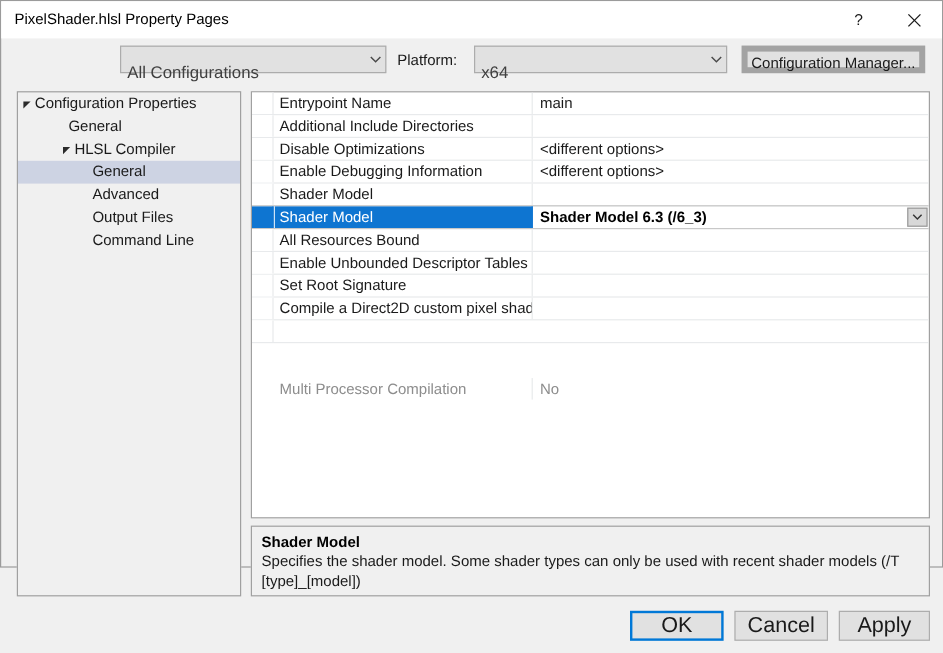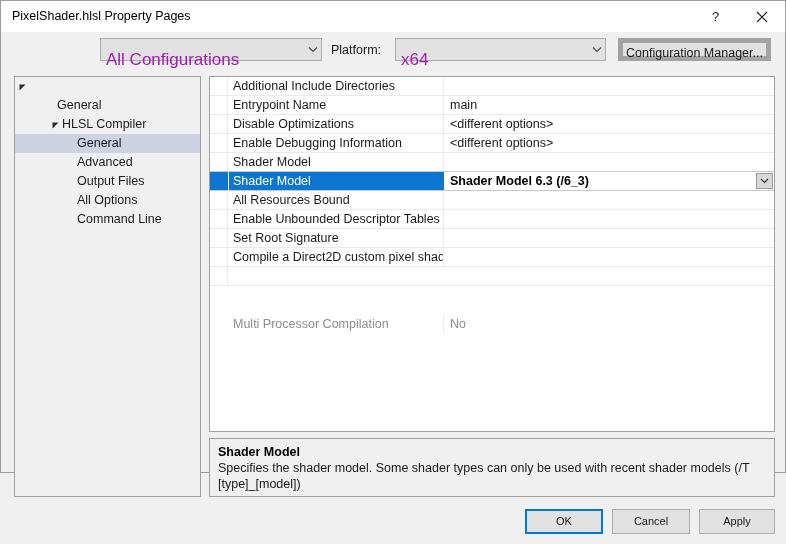--- a/index.html
+++ b/index.html
@@ -86,22 +86,22 @@
     height: 23px;
     box-sizing: border-box;
     border: 1px solid #acacac;
     background: #e1e1e1;
     display: flex;
     align-items: center;
     cursor: default;
   }
   .combo .combo-value {
     padding-left: 5px;
-    font-size: 17px;
-    color: #a21caf;
+    font-size: 14px;
+    color: #404040;
     white-space: nowrap;
     flex: 1 1 auto;
     overflow: hidden;
     margin-top: 21px;
   }
   .combo .chev {
     width: 17px;
     flex: 0 0 17px;
     display: flex;
     align-items: center;
@@ -281,21 +281,21 @@
 
   
   .dlg-btn {
     position: absolute;
     top: 508px;
     height: 25px;
     box-sizing: border-box;
     border: 1px solid #adadad;
     background: #e1e1e1;
     font-family: "Liberation Sans", sans-serif;
-    font-size: 11px;
+    font-size: 18px;
     color: #1a1a1a;
     text-align: center;
     line-height: 23px;
     cursor: default;
     padding: 0;
     white-space: nowrap;
   }
   #ok-btn {
     left: 524px; width: 78px;
     border: 2px solid #0078d7;
@@ -351,20 +351,21 @@
   </div>
 
   <div id="tree-panel">
     <div id="tree-items">
         <div class="tree-item">
           <span class="tw" style="left: 1px;">
             <svg width="8" height="8" viewBox="0 0 8 8">
               <polygon points="0.5,1.5 6.5,1.5 0.5,7.5" fill="#2b2b2b"></polygon>
             </svg>
           </span>
+          <span class="lbl" style="left: 14px;">Configuration Properties</span>
         </div>
         <div class="tree-item">
           <span class="lbl" style="left: 42px;">General</span>
         </div>
         <div class="tree-item">
           <span class="tw" style="left: 34px;">
             <svg width="8" height="8" viewBox="0 0 8 8">
               <polygon points="0.5,1.5 6.5,1.5 0.5,7.5" fill="#2b2b2b"></polygon>
             </svg>
           </span>
@@ -373,39 +374,36 @@
         <div class="tree-item selected">
           <span class="lbl" style="left: 62px;">General</span>
         </div>
         <div class="tree-item">
           <span class="lbl" style="left: 62px;">Advanced</span>
         </div>
         <div class="tree-item">
           <span class="lbl" style="left: 62px;">Output Files</span>
         </div>
         <div class="tree-item">
-          <span class="lbl" style="left: 62px;">All Options</span>
-        </div>
-        <div class="tree-item">
           <span class="lbl" style="left: 62px;">Command Line</span>
         </div>
       </div>
   </div>
 
   <div id="grid-panel">
     <div id="grid-rows">
         <div class="grid-row">
           <div class="gutter"></div>
-          <div class="name">Additional Include Directories</div>
-          <div class="value"></div>
-        </div>
-        <div class="grid-row">
-          <div class="gutter"></div>
           <div class="name">Entrypoint Name</div>
           <div class="value">main</div>
+        </div>
+        <div class="grid-row">
+          <div class="gutter"></div>
+          <div class="name">Additional Include Directories</div>
+          <div class="value"></div>
         </div>
         <div class="grid-row">
           <div class="gutter"></div>
           <div class="name">Disable Optimizations</div>
           <div class="value">&lt;different options&gt;</div>
         </div>
         <div class="grid-row">
           <div class="gutter"></div>
           <div class="name">Enable Debugging Information</div>
           <div class="value">&lt;different options&gt;</div>

